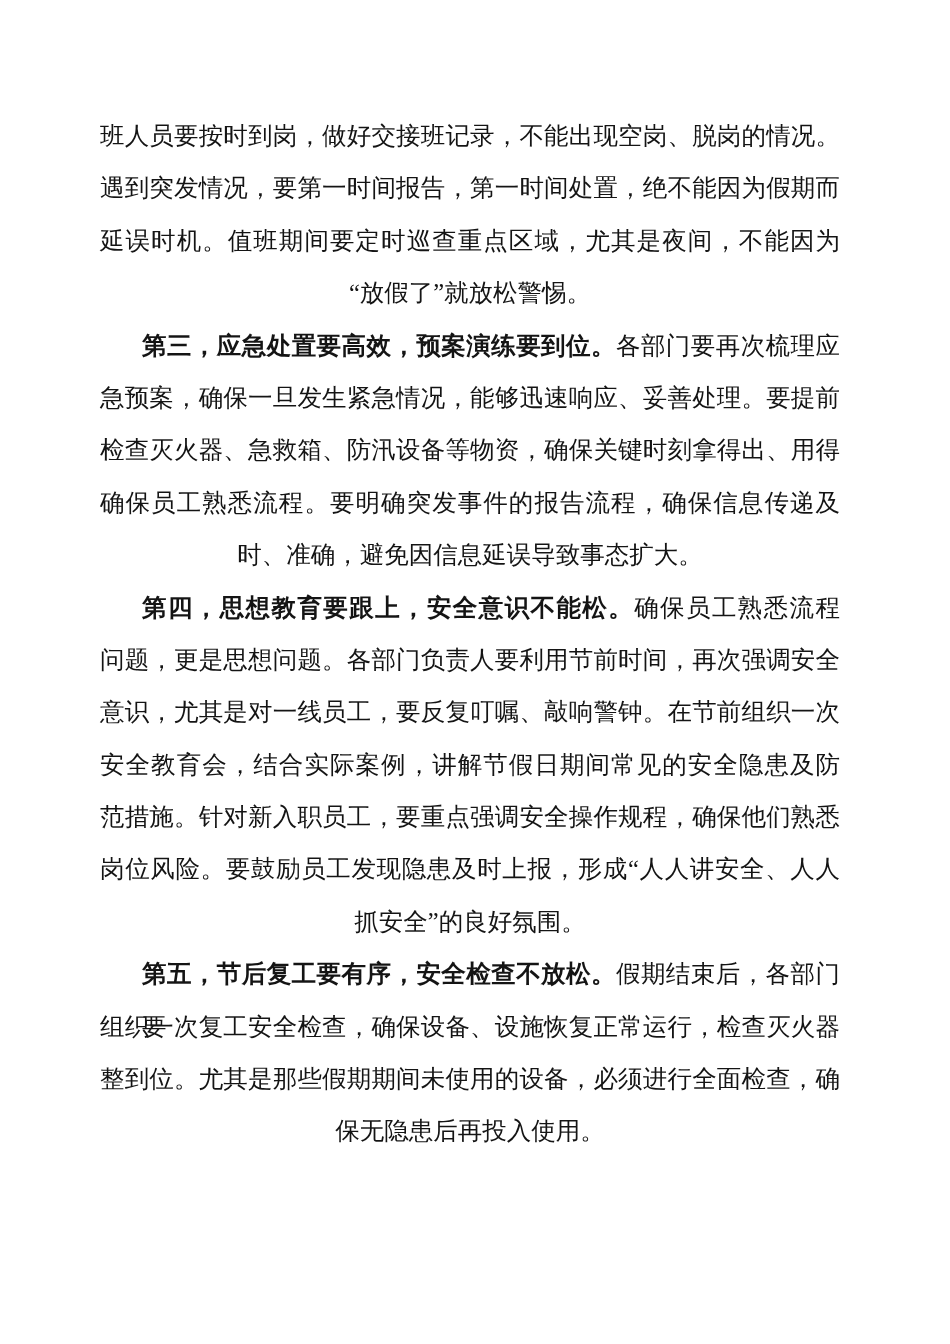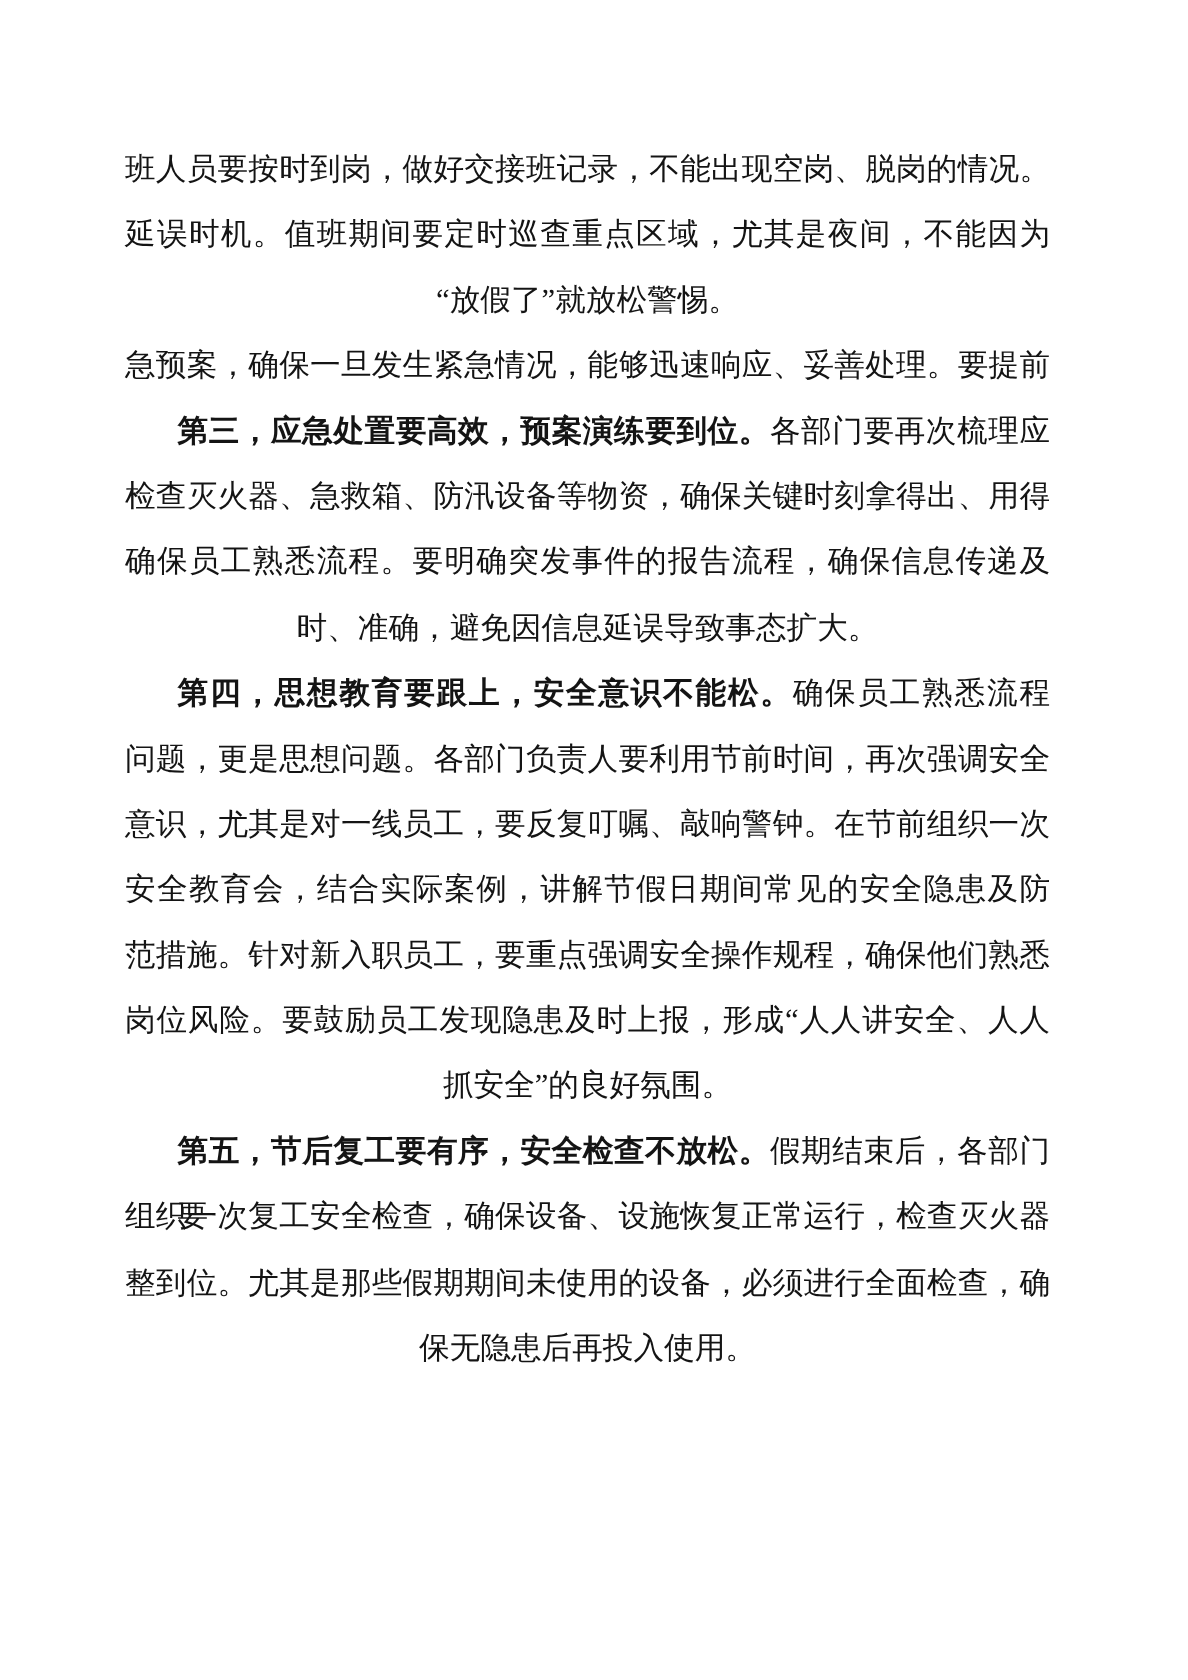--- a/index.html
+++ b/index.html
@@ -56,26 +56,27 @@
     font-weight: 700;
   }
 </style>
 </head>
 <body style="background: rgb(255, 255, 255);">
 
 <div class="page">
   <div class="doc-content" style="color: rgb(20, 20, 20);">
       <div class="para">
         <div class="line fill"><span class="seg">班人员要按时到岗，做好交接班记录，不能出现空岗、脱岗的情况。</span></div>
+        <div class="line fill"><span class="seg">遇到突发情况，要第一时间报告，第一时间处置，绝不能因为假期而</span></div>
         <div class="line fill"><span class="seg">延误时机。值班期间要定时巡查重点区域，尤其是夜间，不能因为</span></div>
         <div class="line last"><span class="seg">“放假了”就放松警惕。</span></div>
       </div>
       <div class="para">
+        <div class="line fill indent"><span class="seg bold">第三，应急处置要高效，预案演练要到位。</span><span class="seg">各部门要再次梳理应</span></div>
         <div class="line fill"><span class="seg">急预案，确保一旦发生紧急情况，能够迅速响应、妥善处理。要提前</span></div>
-        <div class="line fill indent"><span class="seg bold">第三，应急处置要高效，预案演练要到位。</span><span class="seg">各部门要再次梳理应</span></div>
         <div class="line fill"><span class="seg">检查灭火器、急救箱、防汛设备等物资，确保关键时刻拿得出、用得</span></div>
         <div class="line fill"><span class="seg">确保员工熟悉流程。要明确突发事件的报告流程，确保信息传递及</span></div>
         <div class="line last"><span class="seg">时、准确，避免因信息延误导致事态扩大。</span></div>
       </div>
       <div class="para">
         <div class="line fill indent"><span class="seg bold">第四，思想教育要跟上，安全意识不能松。</span><span class="seg">确保员工熟悉流程</span></div>
         <div class="line fill"><span class="seg">问题，更是思想问题。各部门负责人要利用节前时间，再次强调安全</span></div>
         <div class="line fill"><span class="seg">意识，尤其是对一线员工，要反复叮嘱、敲响警钟。在节前组织一次</span></div>
         <div class="line fill"><span class="seg">安全教育会，结合实际案例，讲解节假日期间常见的安全隐患及防</span></div>
         <div class="line fill"><span class="seg">范措施。针对新入职员工，要重点强调安全操作规程，确保他们熟悉</span></div>

